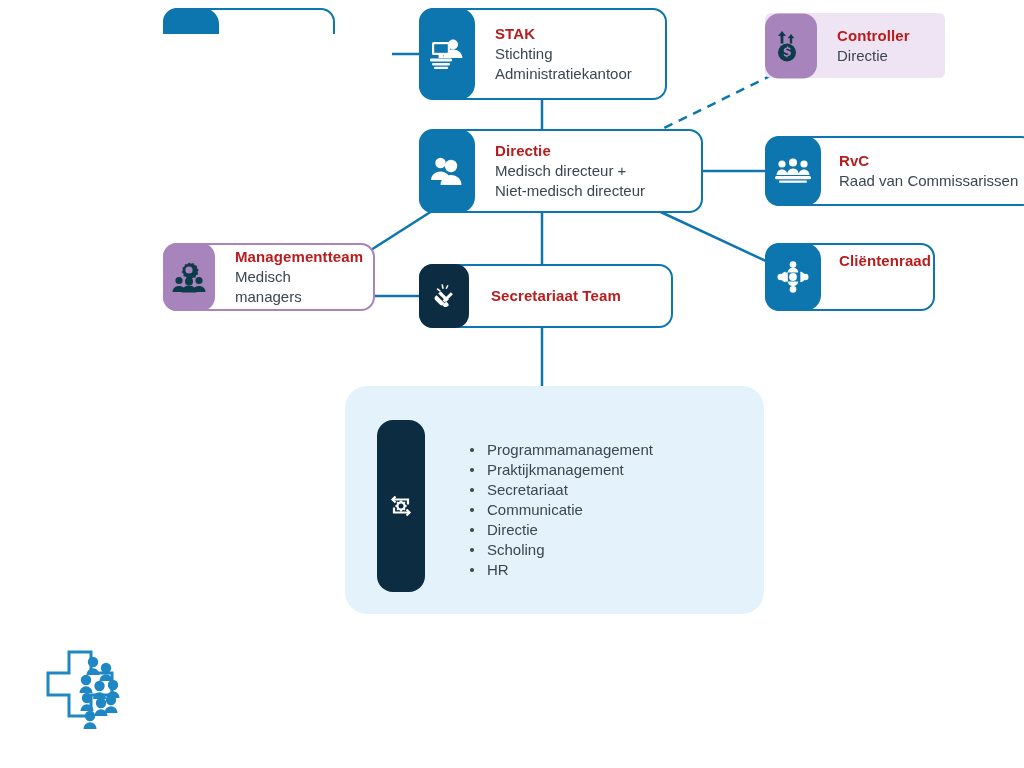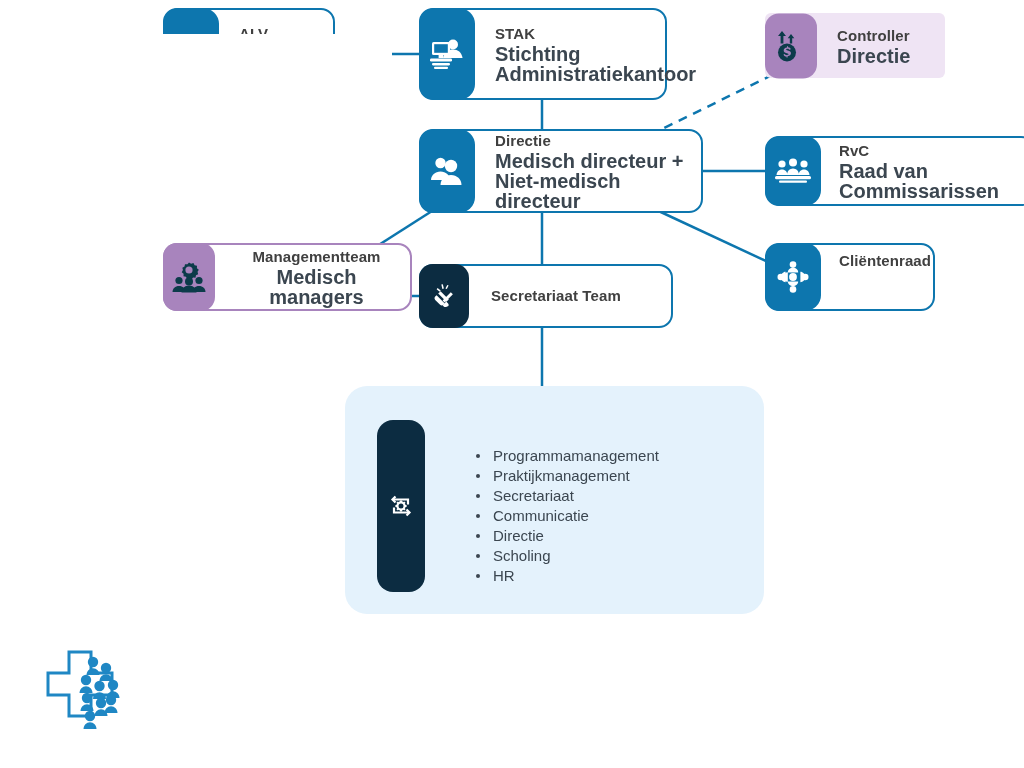--- a/index.html
+++ b/index.html
@@ -41,29 +41,29 @@
     width:56px;
     background:#0d76ae;
     border-radius:16px;
     display:flex;align-items:center;justify-content:center;
     z-index:4;
   }
   .node .badge svg{display:block;}
   .title{
     font-weight:bold;
     font-size:15px;
-    color:#404040;
+    color:#b91c1c;
     line-height:20px;
     letter-spacing:.1px;
   }
   .sub{
-    font-size:20px;
+    font-size:15px;
     color:#3b4650;
     line-height:20px;
-    font-weight:700;
+    font-weight:400;
   }
 
   
   #node-alv{left:163px;top:8px;width:172px;height:92px;}
   #node-alv .badge{height:92px;}
 
   #node-stak{left:419px;top:8px;width:248px;height:92px;}
   #node-stak .badge{height:92px;}
 
   #node-controller{left:765px;top:13px;width:180px;height:65px;}
@@ -72,21 +72,21 @@
   }
   #node-controller .badge{background:#a884bd;height:65px;width:52px;border-radius:14px;}
 
   #node-directie{left:419px;top:129px;width:284px;height:84px;}
   #node-directie .badge{height:84px;}
 
   #node-rvc{left:765px;top:136px;width:270px;height:70px;}
   #node-rvc .badge{height:70px;}
   #node-rvc .card{padding:8px 14px 8px 72px;}
 
-  #node-mt{left:163px;top:243px;width:249px;height:68px;text-align:center;}
+  #node-mt{left:163px;top:243px;width:212px;height:68px;}
   #node-mt .card{border-color:#a884bd;padding:6px 12px 6px 70px;}
   #node-mt .badge{background:#a884bd;height:68px;width:52px;border-radius:14px;}
 
   #node-clienten{left:765px;top:243px;width:170px;height:68px;}
   #node-clienten .badge{height:68px;}
   #node-clienten .card{justify-content:flex-start;padding:6px 12px 6px 72px;}
 
   #node-ondersteunend{left:419px;top:264px;width:254px;height:64px;}
   #node-ondersteunend .badge{background:#0c2c41;height:64px;width:50px;border-radius:14px;}
   #node-ondersteunend .card{padding:6px 12px 6px 70px;}
@@ -100,21 +100,21 @@
     position:absolute;left:32px;top:34px;width:360px;height:160px;
     background:#ffffff;border-radius:14px;z-index:3;
   }
   #panel-badge{
     position:absolute;left:377px;top:420px;width:48px;height:172px;
     background:#0c2c41;border-radius:16px;z-index:4;
     display:flex;align-items:center;justify-content:center;
   }
   #panel-list{
     position:absolute;left:455px;top:430px;z-index:5;
-    margin:16px;padding:0 0 0 18px;
+    margin:10px;padding:0 0 0 18px;
     list-style:none;
   }
   #panel-list li{
     font-size:15px;color:#3b4650;line-height:20px;
     position:relative;padding-left:4px;margin-bottom:0;height:20px;
   }
   #panel-list li::before{
     content:"";position:absolute;left:-13px;top:8px;
     width:4px;height:4px;border-radius:50%;background:#3b4650;
   }

